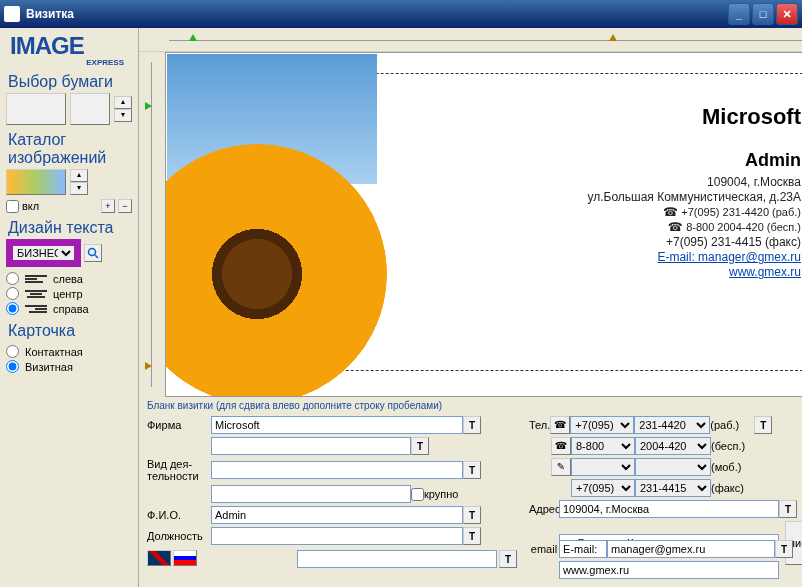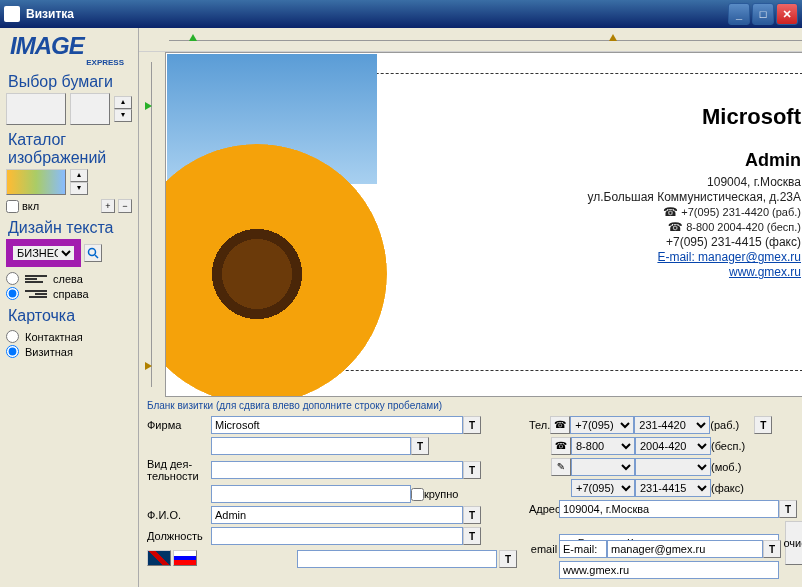--- a/index.html
+++ b/index.html
@@ -5,21 +5,21 @@
 * { box-sizing: border-box; margin: 0; padding: 0; font-family: Tahoma, sans-serif; font-size: 11px; }
 body { background: #ece9d8; width: 802px; height: 587px; overflow: hidden; }
 .titlebar { height: 28px; background: linear-gradient(to bottom, #3a6ea5 0%, #0a246a 100%); display: flex; align-items: center; padding: 0 4px; color: white; }
 .titlebar .icon { width: 16px; height: 16px; background: #fff; border-radius: 2px; margin-right: 6px; }
 .titlebar .title { flex: 1; font-weight: bold; font-size: 12px; }
 .winbtn { width: 22px; height: 22px; margin-left: 2px; border-radius: 3px; display: flex; align-items: center; justify-content: center; font-weight: bold; color: white; border: 1px solid #2a5a9a; }
 .winbtn.min, .winbtn.max { background: linear-gradient(#5a8cc6,#2a5a9a); }
 .winbtn.close { background: linear-gradient(#e66,#c22); }
 .layout { display: flex; height: 559px; }
 .leftpane { width: 154px; padding: 0 6px; border-right: 1px outset #fff; }
-.logo { font-size: 24px; font-weight: 900; color: #1a4ca0; letter-spacing: -1px; margin: 6px 0 0 4px; line-height: 1; font-style: italic; }
+.logo { font-size: 24px; font-weight: 900; color: #1a4ca0; letter-spacing: -1px; margin: 6px 0 0 4px; line-height: 1; }
 .logo-sub { font-size: 8px; font-weight: bold; color: #1a4ca0; text-align: right; padding-right: 8px; }
 .section-label { color: #1a4ca0; font-size: 16px; margin: 6px 0 2px 2px; }
 .paper-row { display: flex; align-items: center; gap: 4px; }
 .paper-btn { width: 60px; height: 32px; border: 1px outset #ccc; background: #f0f0f0; }
 .small-updown { display: flex; flex-direction: column; }
 .small-updown div { width: 18px; height: 13px; border: 1px outset #ccc; background: #f0f0f0; font-size: 8px; text-align: center; }
 .img-catalog { display: flex; align-items: center; gap: 4px; }
 .catalog-thumb { width: 60px; height: 26px; border: 1px outset #ccc; background: linear-gradient(90deg,#fb3,#ac6,#8bf); }
 .checkbox-row { display: flex; align-items: center; gap: 3px; margin: 4px 0; }
 .sq-btn { width: 14px; height: 14px; border: 1px outset #ccc; background: #f0f0f0; font-size: 9px; line-height: 12px; text-align: center; }
@@ -124,20 +124,29 @@
       <div class="align-row">
           <input type="radio" name="al" style="">
           <div class="align-bars" style="width:22px">
             <div style="width:22px"></div>
             <div style="width:12px"></div>
             <div style="width:18px"></div>
           </div>
           <span>слева</span>
         </div>
       <div class="align-row">
+          <input type="radio" name="al" style="">
+          <div class="align-bars" style="width:22px;align-items:center">
+            <div style="width:22px"></div>
+            <div style="width:12px"></div>
+            <div style="width:18px"></div>
+          </div>
+          <span>центр</span>
+        </div>
+      <div class="align-row">
           <input type="radio" name="al" checked="" style="">
           <div class="align-bars" style="width:22px;align-items:flex-end">
             <div style="width:22px"></div>
             <div style="width:12px"></div>
             <div style="width:18px"></div>
           </div>
           <span>справа</span>
         </div>
     </div>
 
@@ -271,21 +280,21 @@
           <span style="width:30px"></span>
           <input type="text" style="width: 220px;" value="ул.Большая Коммунистическая, ,">
           <div class="big-btn" style="margin-left:6px">
 
             <span>очистить</span>
           </div>
         </div>
         <div class="form-row" style="margin-top:-28px">
           <span style="width:30px;text-align:center">email</span>
           <input type="text" style="width: 48px;" value="E-mail:">
-          <input type="text" style="width: 156px;" value="manager@gmex.ru">
+          <input type="text" style="width: 168px;" value="manager@gmex.ru">
           <div class="tbtn">T</div>
         </div>
         <div class="form-row">
           <span style="width:30px"></span>
           <input type="text" style="width: 220px;" value="www.gmex.ru">
         </div>
       </div>
     </div>
   </div>
 

